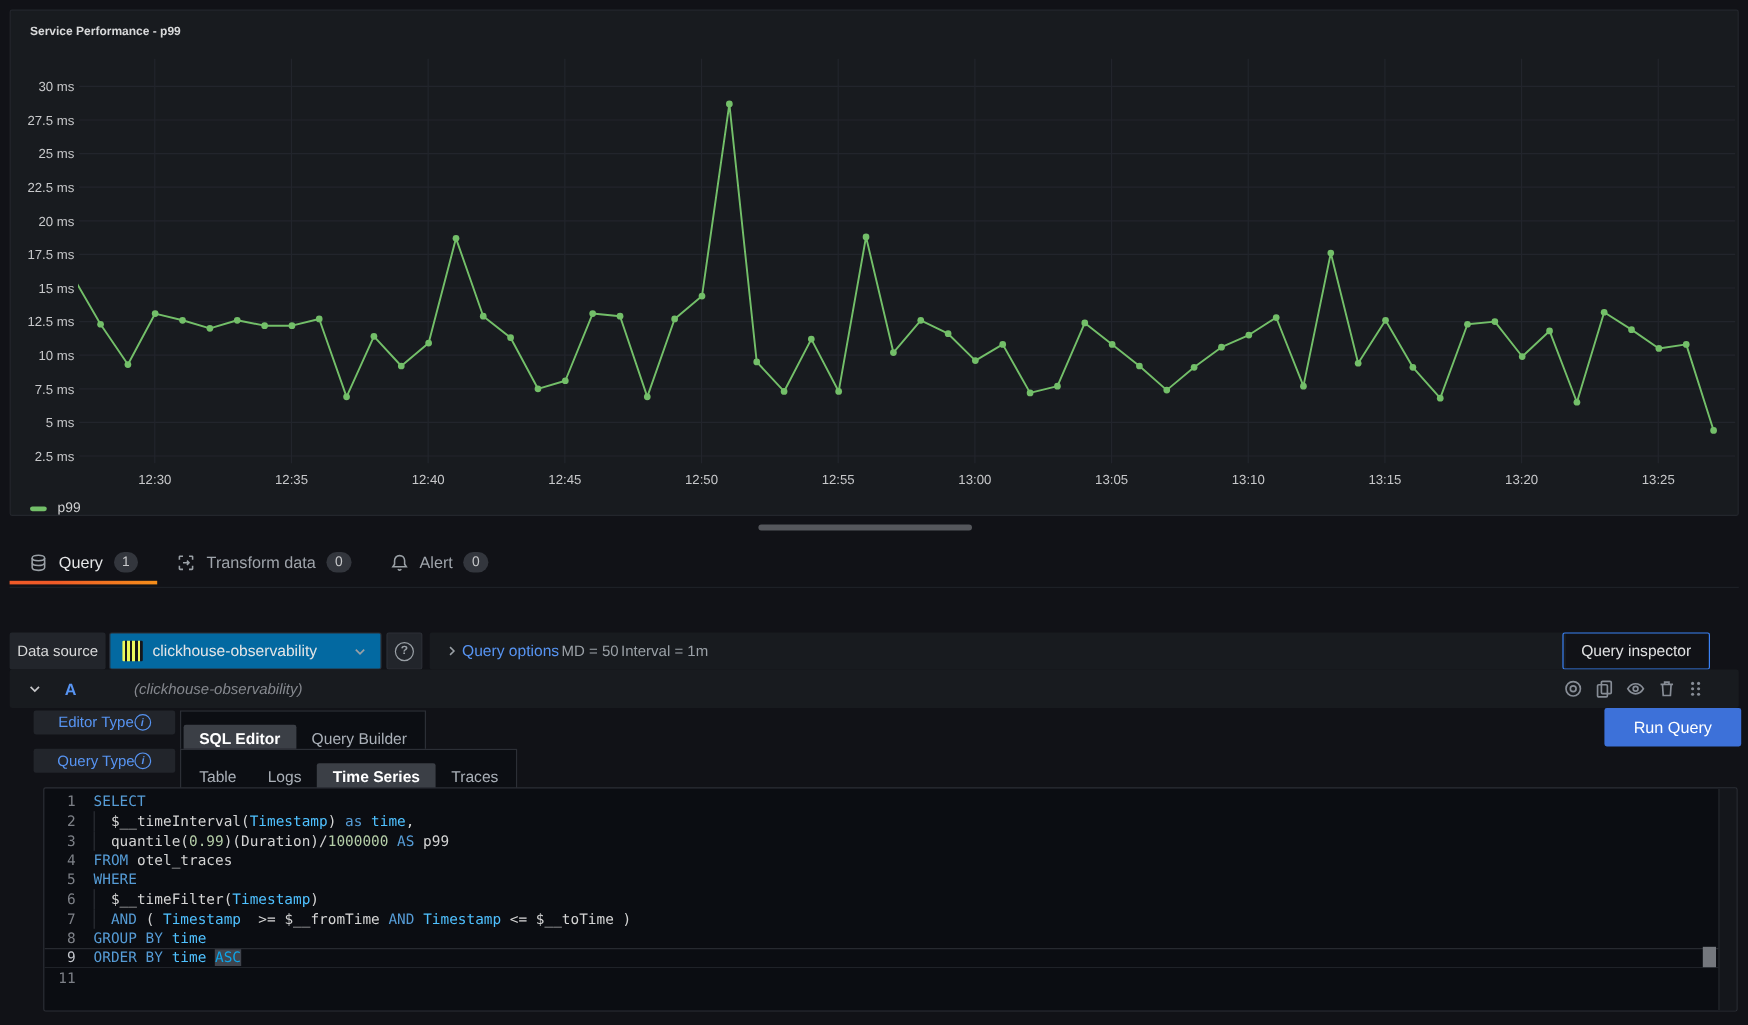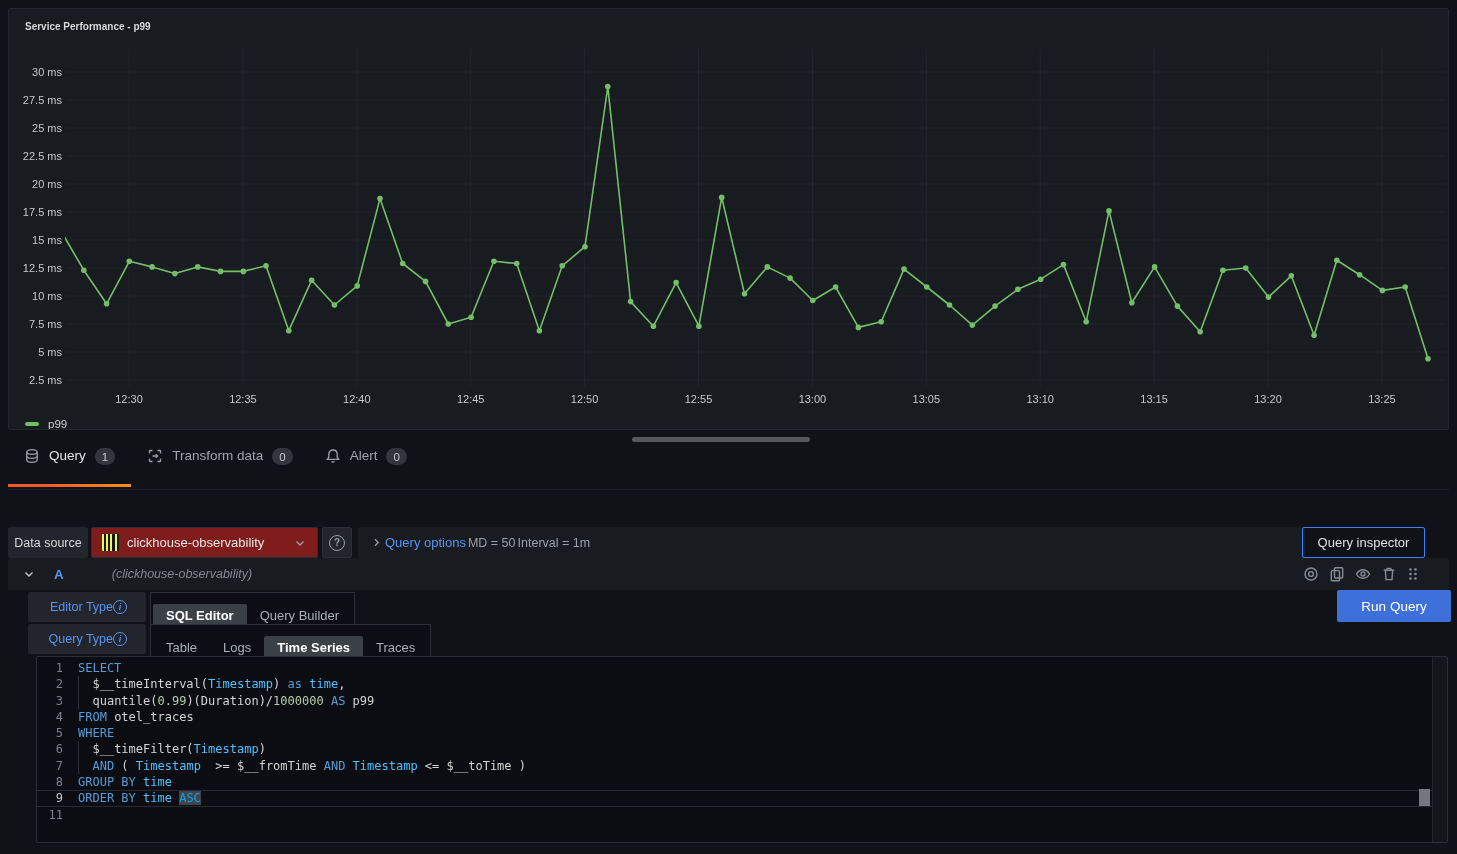--- a/index.html
+++ b/index.html
@@ -18,35 +18,35 @@
   .legend{position:absolute;left:16px;top:409px;display:flex;align-items:center;gap:9px}
   .legend-swatch{width:14px;height:4px;border-radius:2px;background:#73bf69}
   .legend-label{font-size:11.5px;color:#d0d1d3}
 
   
   .hscroll{position:absolute;left:632px;top:437px;width:178px;height:5px;border-radius:3px;background:#55575c}
 
   
   .tabs{position:absolute;left:8px;top:448px;width:1441px;height:42px;display:flex;align-items:stretch;
     border-bottom:1px solid #1d2026}
-  .tab{display:flex;align-items:flex-start;gap:9px;padding:0 16px;position:relative;cursor:pointer;
+  .tab{display:flex;align-items:center;gap:9px;padding:0 16px;position:relative;cursor:pointer;
     font-size:13.5px;color:#9fa4ab}
   .tab.active{color:#e4e5e6;font-weight:500}
   .tab.active::after{content:'';position:absolute;left:0;right:0;bottom:2px;height:3px;
     background:linear-gradient(90deg,#f05a28 30%,#fbca0a 180%)}
   .tab svg{stroke:#9aa0a6;fill:none;stroke-width:1.3}
   .badge{min-width:18px;height:17px;padding:0 7px;border-radius:9px;background:#33363d;color:#c7c8ca;
     font-size:11.5px;display:flex;align-items:center;justify-content:center}
 
   
   .ds-row{position:absolute;left:8px;top:527px;width:1441px;height:31px}
   .ds-row>*{position:absolute;top:0;height:31px}
   .ds-label{left:0;width:80px;background:#22252b;border-radius:2px;display:flex;align-items:center;
     justify-content:center;font-size:12.5px;color:#d8d9da}
-  .ds-picker{left:83px;width:227px;background:#7f1d1d;border:1px solid #2c2f36;border-radius:2px;
+  .ds-picker{left:83px;width:227px;background:#0369a1;border:1px solid #2c2f36;border-radius:2px;
     display:flex;align-items:center;gap:8px;padding:0 10px;cursor:pointer}
   .ch-logo{width:17px;height:17px;flex:0 0 17px;background:repeating-linear-gradient(90deg,#ecf95a 0 2px,#15171c 2px 4.2px);border-radius:1px}
   .ds-name{font-size:13px;color:#e4e5e6;flex:1;white-space:nowrap;overflow:hidden}
   .help-btn{left:314px;width:30px;background:#22252b;border:1px solid #2c2f36;border-radius:2px;
     display:flex;align-items:center;justify-content:center;cursor:pointer}
   .qmark{width:16px;height:16px;border:1.4px solid #9aa0a6;border-radius:50%;color:#9aa0a6;
     font-size:10px;font-weight:700;display:flex;align-items:center;justify-content:center}
   .qo-bar{left:350px;width:947px;background:#181b1f;border-radius:2px;display:flex;align-items:center;
     gap:2px;padding:0 12px}
   .qo-link{font-size:13px;color:#5794f2;cursor:pointer}
@@ -59,22 +59,22 @@
     border-radius:2px;display:flex;align-items:center}
   .q-header .chev{margin-left:14px}
   .ref-id{margin-left:18px;color:#5794f2;font-size:13.5px;font-weight:600}
   .ds-hint{margin-left:48px;color:#85888e;font-size:12.5px;font-style:italic}
   .q-actions{position:absolute;right:30px;display:flex;align-items:center;gap:10px}
   .q-actions svg{stroke:#878d96;fill:none;stroke-width:1.4;cursor:pointer}
 
   .form-row{position:absolute;left:28px;display:flex;align-items:flex-start}
   .row-editor{top:592px}
   .row-qtype{top:624px}
-  .inline-label{width:118px;height:30px;background:#22252b;border-radius:2px;display:flex;
-    align-items:center;justify-content:flex-end;padding:0 19px;color:#5794f2;font-size:12.5px}
+  .inline-label{width:118px;height:20px;background:#22252b;border-radius:2px;display:flex;
+    align-items:center;justify-content:center;padding:0 9px;color:#5794f2;font-size:12.5px}
   .info-ic{width:14px;height:14px;border:1.2px solid #5794f2;border-radius:50%;font-size:9px;
     font-style:italic;font-weight:700;display:flex;align-items:center;justify-content:center}
   .radio-group{margin-left:4px;display:inline-flex;align-items:center;background:#0c0e13;
     border:1px solid #2c2f36;border-radius:0;padding:2px;height:47px}
   .radio-opt{height:24px;display:flex;align-items:center;padding:0 13px;border-radius:2px;
     font-size:13px;color:#aab0b8;cursor:pointer;white-space:nowrap}
   .radio-opt.selected{background:#3b3f46;color:#fff;font-weight:600}
   .run-btn{position:absolute;left:1337px;top:590px;width:114px;height:32px;background:#3d71d9;border:0;
     border-radius:2px;color:#fff;font-size:13.5px;font-weight:500;font-family:inherit;cursor:pointer}
 

